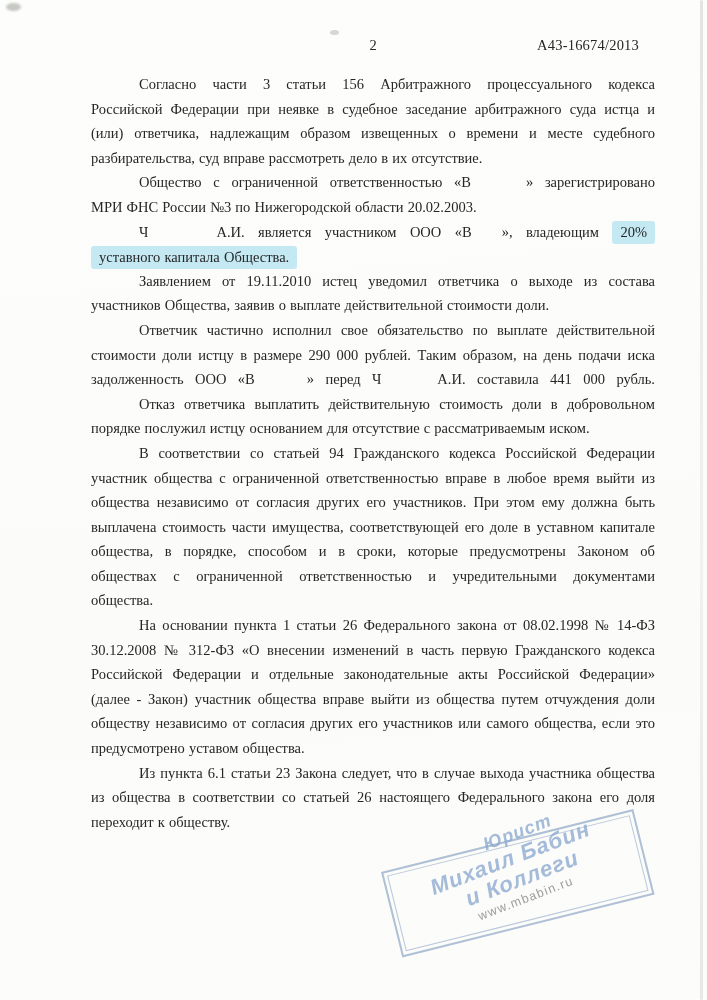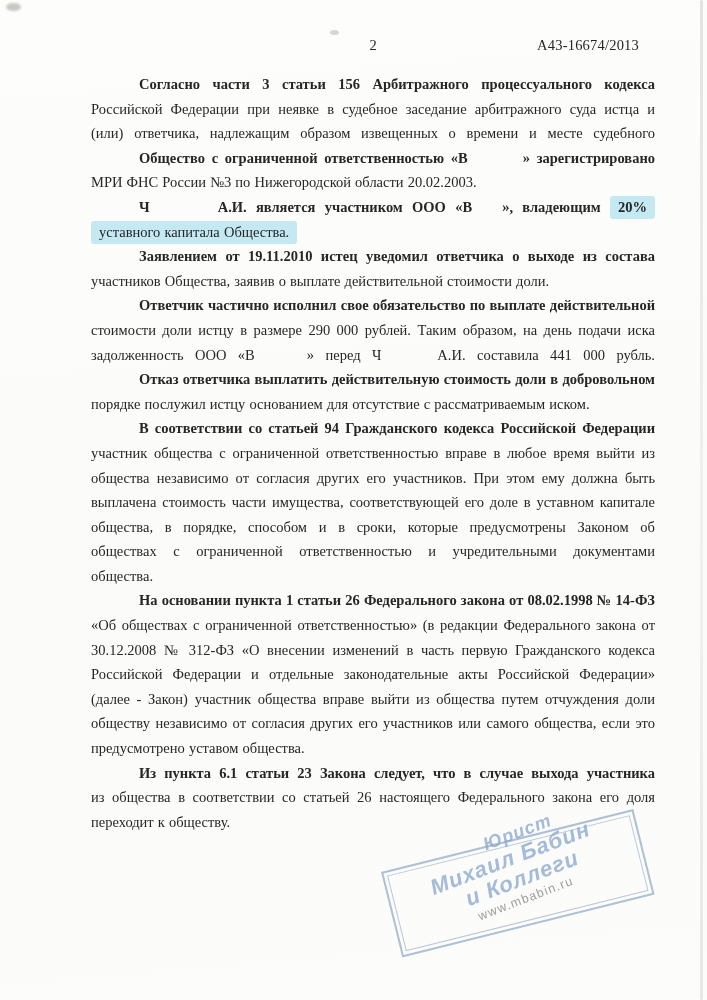--- a/index.html
+++ b/index.html
@@ -22,21 +22,21 @@
   .header { position:absolute; top:37px; left:91px; width:564px; height:20px; font-size:14.5px; }
   .page-num { position:absolute; left:0; right:0; text-align:center; }
   .case-num { position:absolute; right:16px; top:0; letter-spacing:.2px; }
 
   .doc { position:absolute; left:91px; top:72px; width:564px; font-size:14.5px; z-index:2; }
   .line {
     height:24.6px; line-height:24.6px; overflow:hidden;
     text-align:justify; text-align-last:justify;
     word-spacing:.5px;
   }
-  .line.indent { text-indent:48px;font-weight:bold; }
+  .line.indent { text-indent:48px; }
   .line.last { text-align-last:left; }
   .gap { display:inline-block; height:2px; }
   .hl { background:var(--hl,#c4e9f3); border-radius:3px; padding:2.5px 8px 4.5px; }
 
   
   .stamp { position:absolute; left:381px; top:872px; width:256px; height:84px;
     transform:rotate(-14deg); transform-origin:0 0;
     border:2px solid rgba(148,172,202,.75); z-index:1; }
   .stamp-inner { position:absolute; left:3px; top:3px; right:3px; bottom:3px;
     border:1px solid rgba(148,172,202,.65); }
@@ -62,20 +62,21 @@
   <div class="header">
     <span class="page-num">2</span>
     <span class="case-num">А43-16674/2013</span>
   </div>
 
   <div class="doc">
       <div>
         <div class="line indent"><span>Согласно части 3 статьи 156 Арбитражного процессуального кодекса</span></div>
         <div class="line"><span>Российской Федерации при неявке в судебное заседание арбитражного суда истца и</span></div>
         <div class="line"><span>(или) ответчика, надлежащим образом извещенных о времени и месте судебного</span></div>
+        <div class="line last"><span>разбирательства, суд вправе рассмотреть дело в их отсутствие.</span></div>
       </div>
       <div>
         <div class="line indent"><span>Общество с ограниченной ответственностью «В</span><span class="gap" style="width: 55px;"></span><span>» зарегистрировано</span></div>
         <div class="line last"><span>МРИ ФНС России №3 по Нижегородской области 20.02.2003.</span></div>
       </div>
       <div>
         <div class="line indent"><span>Ч</span><span class="gap" style="width: 68px;"></span><span>А.И. является участником ООО «В</span><span class="gap" style="width: 30px;"></span><span>», владеющим </span><span class="hl">20%</span></div>
         <div class="line last"><span class="hl">уставного капитала Общества.</span></div>
       </div>
       <div>
@@ -95,21 +96,20 @@
         <div class="line indent"><span>В соответствии со статьей 94 Гражданского кодекса Российской Федерации</span></div>
         <div class="line"><span>участник общества с ограниченной ответственностью вправе в любое время выйти из</span></div>
         <div class="line"><span>общества независимо от согласия других его участников. При этом ему должна быть</span></div>
         <div class="line"><span>выплачена стоимость части имущества, соответствующей его доле в уставном капитале</span></div>
         <div class="line"><span>общества, в порядке, способом и в сроки, которые предусмотрены Законом об</span></div>
         <div class="line"><span>обществах с ограниченной ответственностью и учредительными документами</span></div>
         <div class="line last"><span>общества.</span></div>
       </div>
       <div>
         <div class="line indent"><span>На основании пункта 1 статьи 26 Федерального закона от 08.02.1998 № 14-ФЗ</span></div>
-        <div class="line"><span>«Об обществах с ограниченной ответственностью» (в редакции Федерального закона от</span></div>
         <div class="line"><span>30.12.2008 № 312-ФЗ «О внесении изменений в часть первую Гражданского кодекса</span></div>
         <div class="line"><span>Российской Федерации и отдельные законодательные акты Российской Федерации»</span></div>
         <div class="line"><span>(далее - Закон) участник общества вправе выйти из общества путем отчуждения доли</span></div>
         <div class="line"><span>обществу независимо от согласия других его участников или самого общества, если это</span></div>
         <div class="line last"><span>предусмотрено уставом общества.</span></div>
       </div>
       <div>
         <div class="line indent"><span>Из пункта 6.1 статьи 23 Закона следует, что в случае выхода участника общества</span></div>
         <div class="line"><span>из общества в соответствии со статьей 26 настоящего Федерального закона его доля</span></div>
         <div class="line last"><span>переходит к обществу.</span></div>

